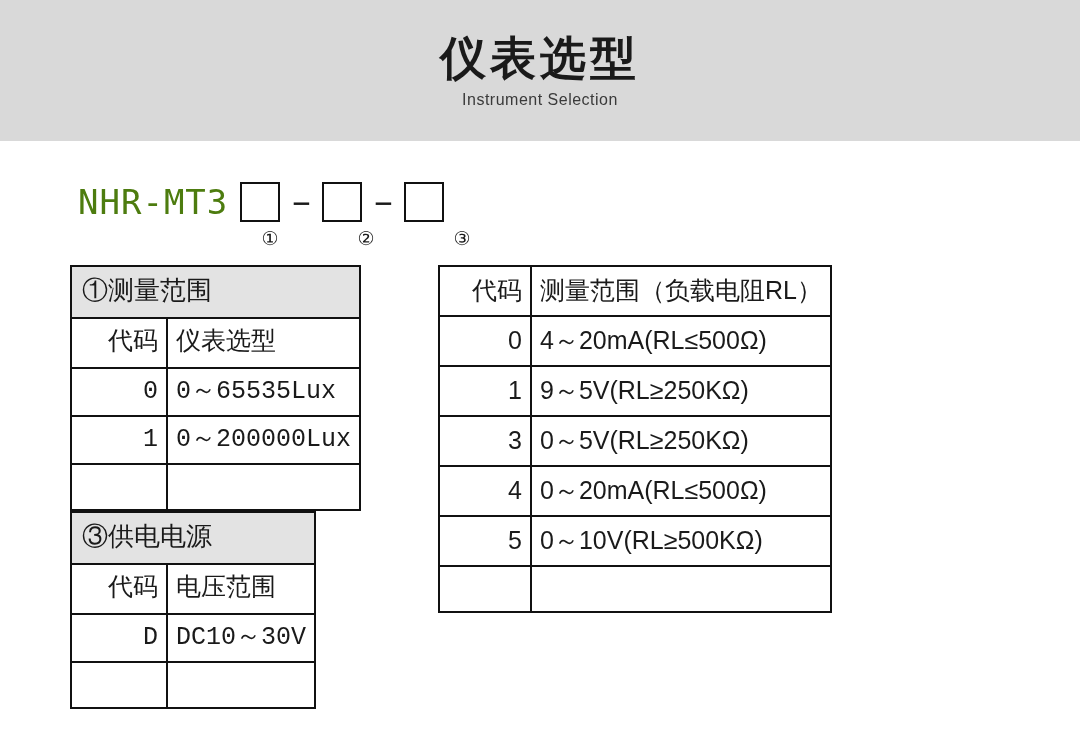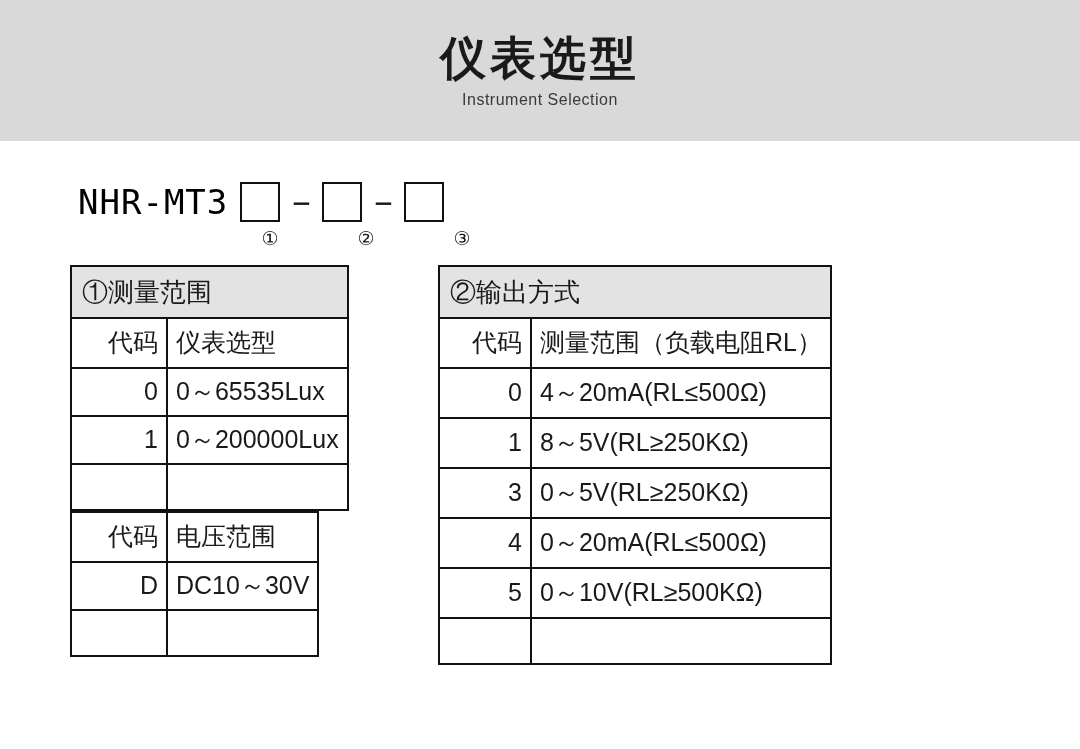--- a/index.html
+++ b/index.html
@@ -49,21 +49,21 @@
   }
   .model-row {
     display: flex;
     align-items: center;
     height: 46px;
   }
   .model-name {
     font-size: 34px;
     letter-spacing: 1px;
     font-family: "DejaVu Sans Mono", monospace;
-    color: #000000;
+    color: #4d7c0f;
   }
   .code-box {
     width: 40px;
     height: 40px;
     border: 2px solid #111;
     box-sizing: border-box;
     margin-left: 12px;
     background: #fff;
   }
   .dash {
@@ -84,21 +84,21 @@
   .c2 { width: 40px; margin-left: 56px; }
   .c3 { width: 40px; margin-left: 56px; }
 
   
   .tables {
     margin-left: 70px;
     margin-top: 6px;
     display: flex;
     align-items: flex-start;
   }
-  .col-left { width: 368px; }
+  .col-left { width: 368px; font-family: Liberation Mono, monospace; }
   .col-right { width: 570px; }
 
   table {
     border-collapse: collapse;
     table-layout: fixed;
   }
   td {
     border: 2px solid #111;
     font-size: 25px;
     padding: 2px 8px;
@@ -170,53 +170,53 @@
       </tr>
       <tr class="spacer-row">
         <td class="code-col"></td>
         <td></td>
       </tr>
     </tbody>
       </table>
 
     <table>
       <tbody>
+          <tr>
+        <td class="hdr" colspan="2">③供电电源</td>
+      </tr>
       <tr>
         <td class="subhdr code-col ctr">代码</td>
         <td class="subhdr">电压范围</td>
       </tr>
       <tr>
         <td class="row-cell code-col ctr">D</td>
         <td class="row-cell">DC10～30V</td>
       </tr>
       <tr class="spacer-row">
         <td class="code-col"></td>
         <td></td>
       </tr>
     </tbody>
       </table>
   </div>
 
   <div class="col-right">
     <table>
       <tbody>
-          <tr>
-        <td class="hdr" colspan="2">②输出方式</td>
-      </tr>
       <tr>
         <td class="subhdr code-col-r ctr">代码</td>
         <td class="subhdr">测量范围（负载电阻RL）</td>
       </tr>
       <tr class="r-row">
         <td class="code-col-r ctr">0</td>
         <td>4～20mA(RL≤500Ω)</td>
       </tr>
       <tr class="r-row">
         <td class="code-col-r ctr">1</td>
-        <td>8～5V(RL≥250KΩ)</td>
+        <td>9～5V(RL≥250KΩ)</td>
       </tr>
       <tr class="r-row">
         <td class="code-col-r ctr">3</td>
         <td>0～5V(RL≥250KΩ)</td>
       </tr>
       <tr class="r-row">
         <td class="code-col-r ctr">4</td>
         <td>0～20mA(RL≤500Ω)</td>
       </tr>
       <tr class="r-row">

